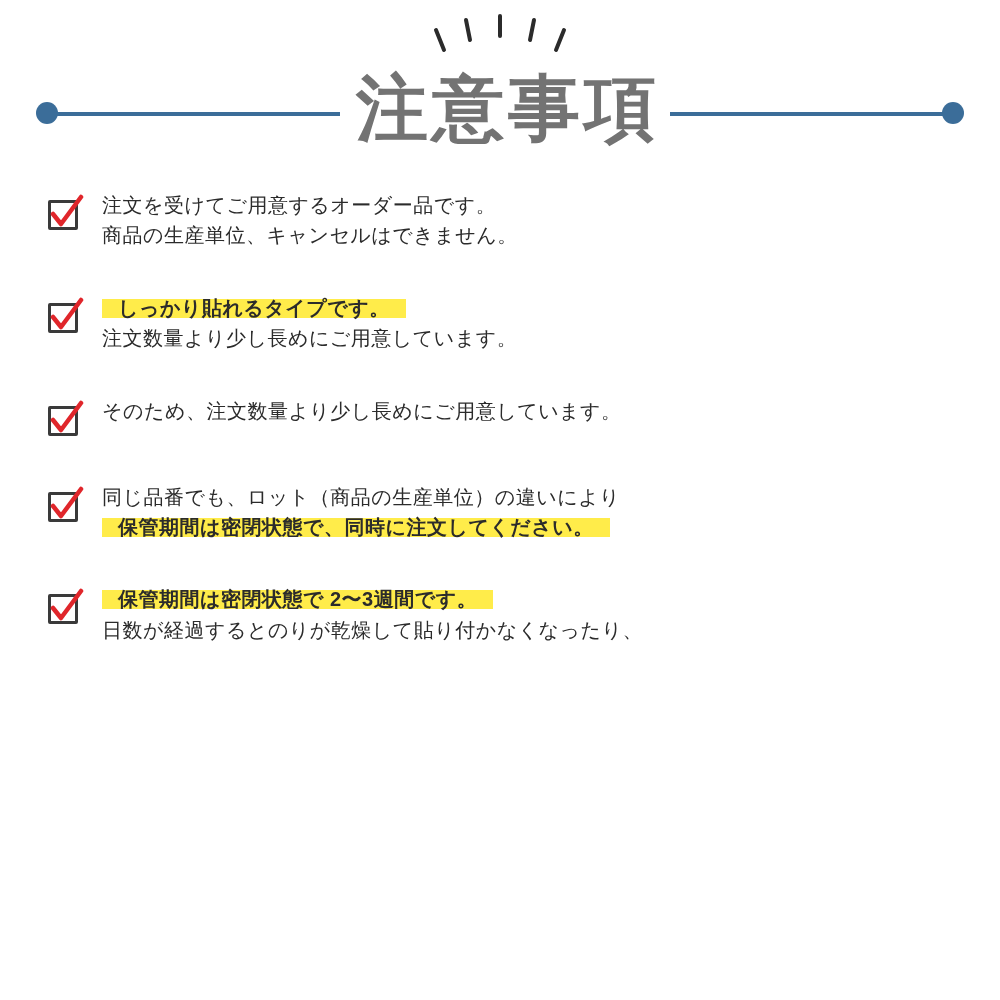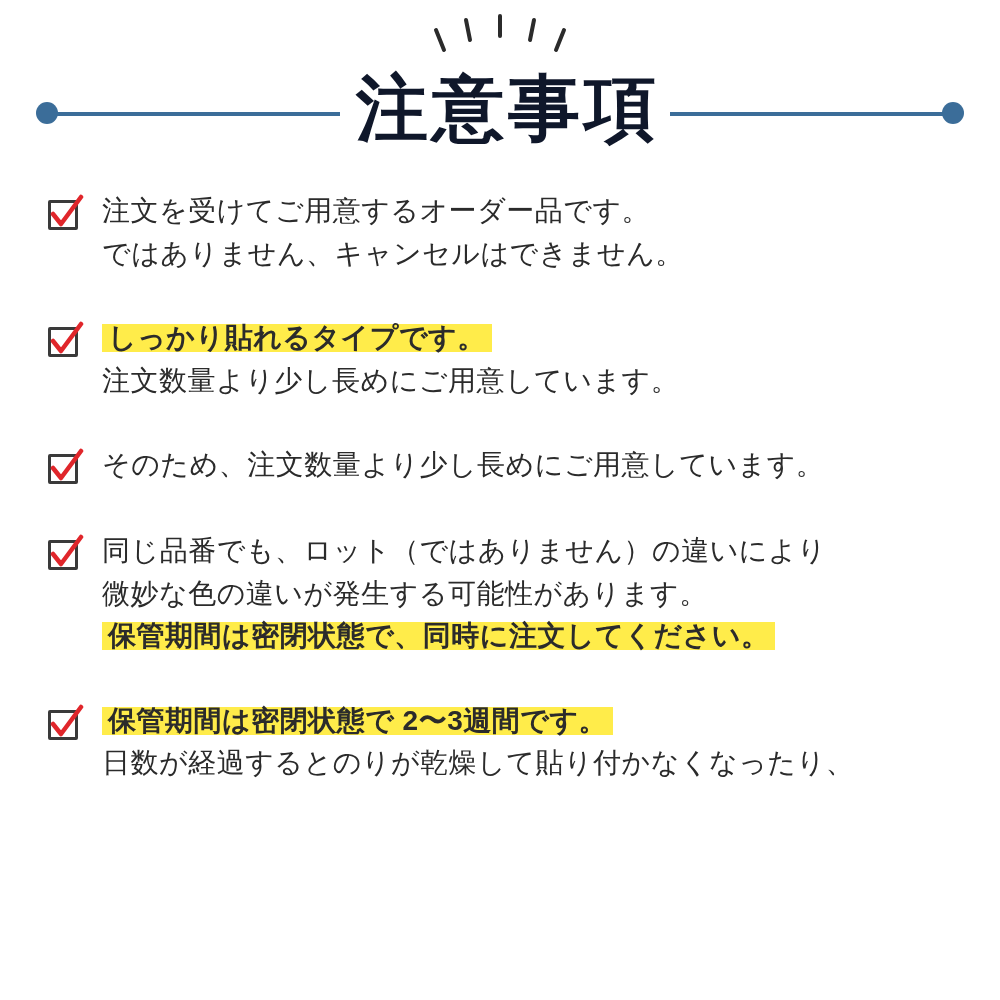--- a/index.html
+++ b/index.html
@@ -71,21 +71,21 @@
 
   .header-title {
     position: absolute;
     top: 72px;
     left: 16px;
     right: 0;
     text-align: center;
     font-size: 72px;
     font-weight: 700;
     letter-spacing: 4px;
-    color: #0f172a;
+    color: #737373;
     line-height: 1;
   }
 
   
   .notes {
     margin: 10px 0 0 0;
     padding: 0 40px 0 44px;
   }
 
   .note {
@@ -119,34 +119,34 @@
     width: 40px;
     height: 40px;
   }
 
   .note-lines {
     flex: 1 1 auto;
     padding-top: 0;
   }
 
   .note-line {
-    font-size: 28px;
+    font-size: 20px;
     line-height: 1.52;
     letter-spacing: 0.5px;
     color: #2b2b2b;
     white-space: nowrap;
   }
 
   .note-line.bold {
     font-weight: 700;
   }
 
   .note-line .hl {
     background: linear-gradient(transparent 8%, #ffec4a 8%, #ffec4a 96%, transparent 96%);
-    padding: 0 6px;
+    padding: 0 16px;
   }
 </style>
 </head>
 <body>
 
 <div class="page">
 
   <div class="header">
 
     <div class="sparkles">
@@ -175,21 +175,21 @@
 
     <div class="note">
       <div class="checkbox">
         <span class="box"></span>
         <svg viewBox="0 0 40 40" aria-hidden="true">
           <polyline points="9,20 17,30 37,3" fill="none" stroke="#e0262b" stroke-width="4.5" stroke-linecap="round" stroke-linejoin="round"></polyline>
         </svg>
       </div>
       <div class="note-lines">
         <div class="note-line">注文を受けてご用意するオーダー品です。</div>
-        <div class="note-line">ではありません、キャンセルはできません。</div>
+        <div class="note-line">商品の生産単位、キャンセルはできません。</div>
       </div>
     </div>
 
     <div class="note">
       <div class="checkbox">
         <span class="box"></span>
         <svg viewBox="0 0 40 40" aria-hidden="true">
           <polyline points="9,20 17,30 37,3" fill="none" stroke="#e0262b" stroke-width="4.5" stroke-linecap="round" stroke-linejoin="round"></polyline>
         </svg>
       </div>
@@ -212,22 +212,21 @@
     </div>
 
     <div class="note">
       <div class="checkbox">
         <span class="box"></span>
         <svg viewBox="0 0 40 40" aria-hidden="true">
           <polyline points="9,20 17,30 37,3" fill="none" stroke="#e0262b" stroke-width="4.5" stroke-linecap="round" stroke-linejoin="round"></polyline>
         </svg>
       </div>
       <div class="note-lines">
-        <div class="note-line">同じ品番でも、ロット（ではありません）の違いにより</div>
-        <div class="note-line">微妙な色の違いが発生する可能性があります。</div>
+        <div class="note-line">同じ品番でも、ロット（商品の生産単位）の違いにより</div>
         <div class="note-line bold"><span class="hl">保管期間は密閉状態で、同時に注文してください。</span></div>
       </div>
     </div>
 
     <div class="note">
       <div class="checkbox">
         <span class="box"></span>
         <svg viewBox="0 0 40 40" aria-hidden="true">
           <polyline points="9,20 17,30 37,3" fill="none" stroke="#e0262b" stroke-width="4.5" stroke-linecap="round" stroke-linejoin="round"></polyline>
         </svg>

